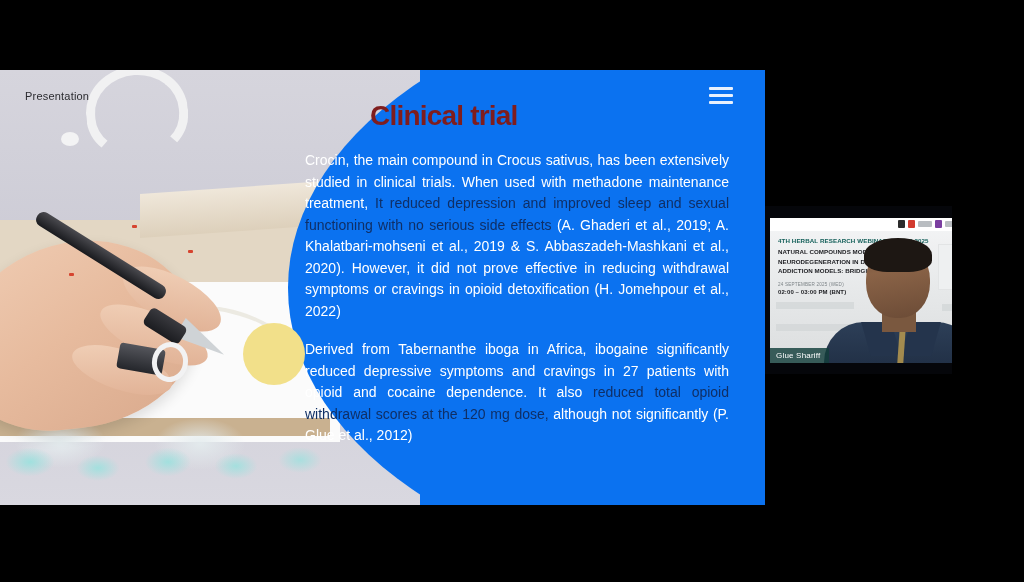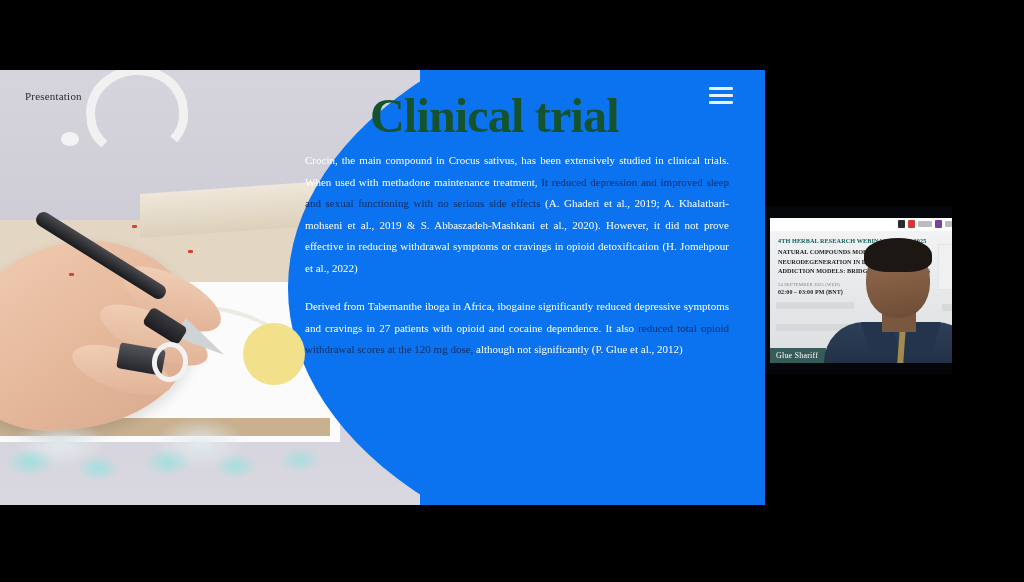--- a/index.html
+++ b/index.html
@@ -13,21 +13,20 @@
     overflow: hidden;
     font-family: "Liberation Sans", sans-serif;
   }
 
   #screen {
     position: relative;
     width: 952px;
     height: 582px;
     background: #000000;
     overflow: hidden;
-    font-family: Liberation Serif, serif;
   }
 
   
   #slide {
     position: absolute;
     left: 0;
     top: 70px;
     width: 765px;
     height: 435px;
     overflow: hidden;
@@ -211,33 +210,33 @@
   }
   .hamburger i {
     display: block;
     height: 3px;
     background: #e9f1fd;
     border-radius: 1px;
   }
 
   .slide-title {
     position: absolute;
-    left: 370px; top: 18px;
-    font-size: 48px;
+    left: 370px; top: 30px;
+    font-size: 28px;
     font-weight: bold;
-    color: #14532d;
+    color: #7f1d1d;
     letter-spacing: -0.8px;
   }
 
   .slide-body {
     position: absolute;
     left: 305px; top: 80px;
     width: 424px;
     color: #ffffff;
-    font-size: 11px;
+    font-size: 14px;
     line-height: 21.5px;
     text-align: justify;
   }
   .slide-body p { margin: 0 0 17px 0; }
   .slide-body p:last-child { margin-bottom: 0; }
   .hl { color: #0f2f66; }
 
   
   #video-tile {
     position: absolute;

